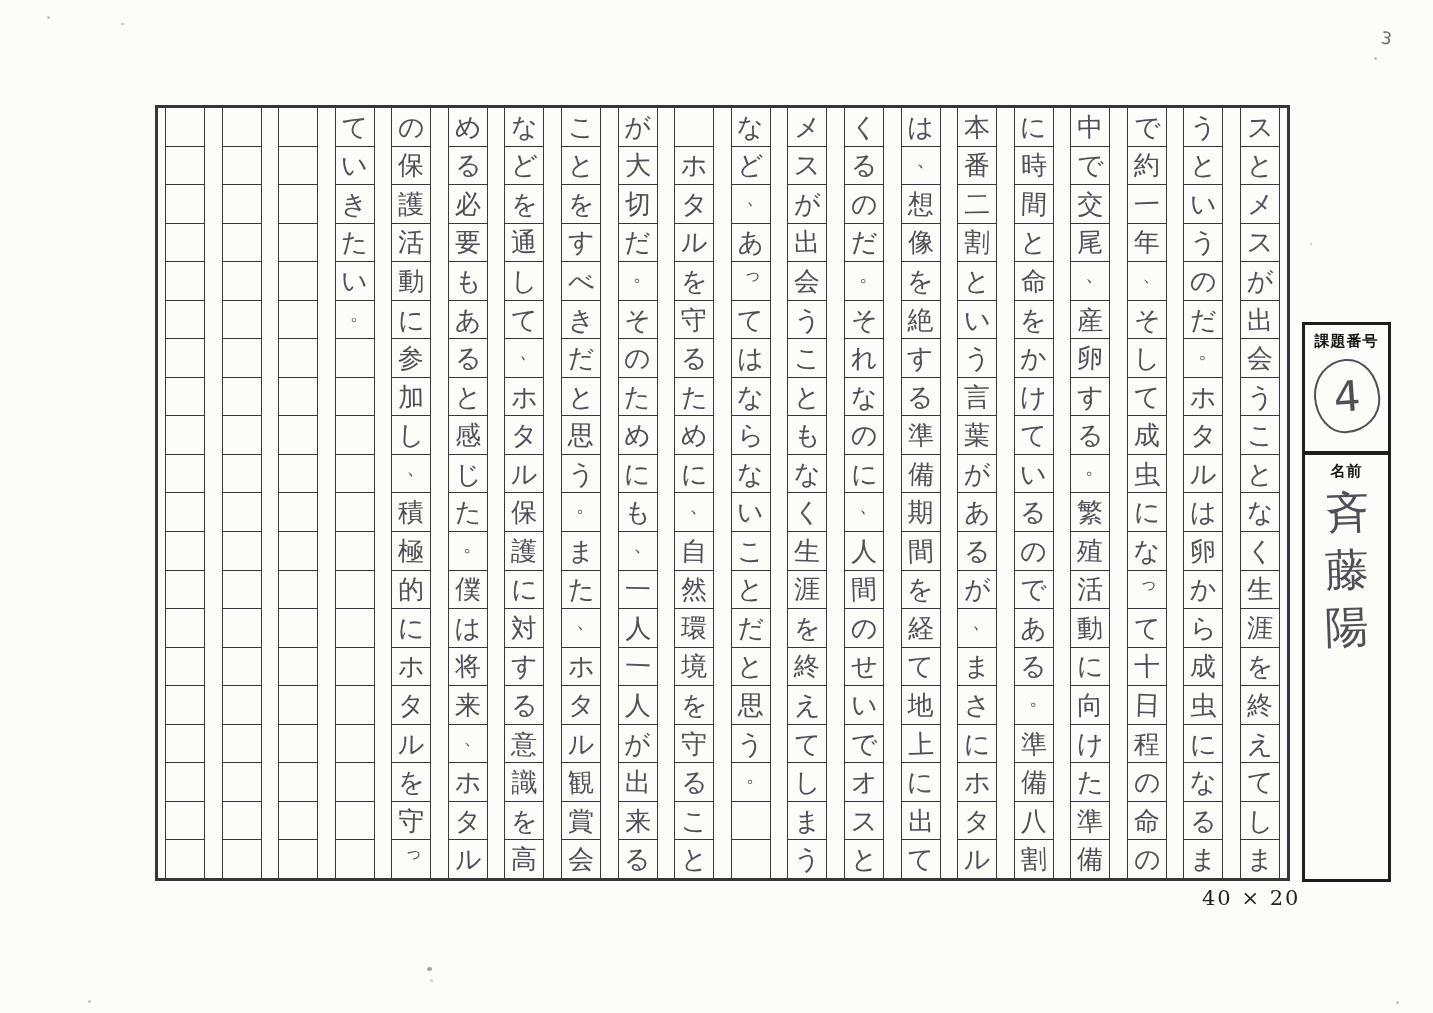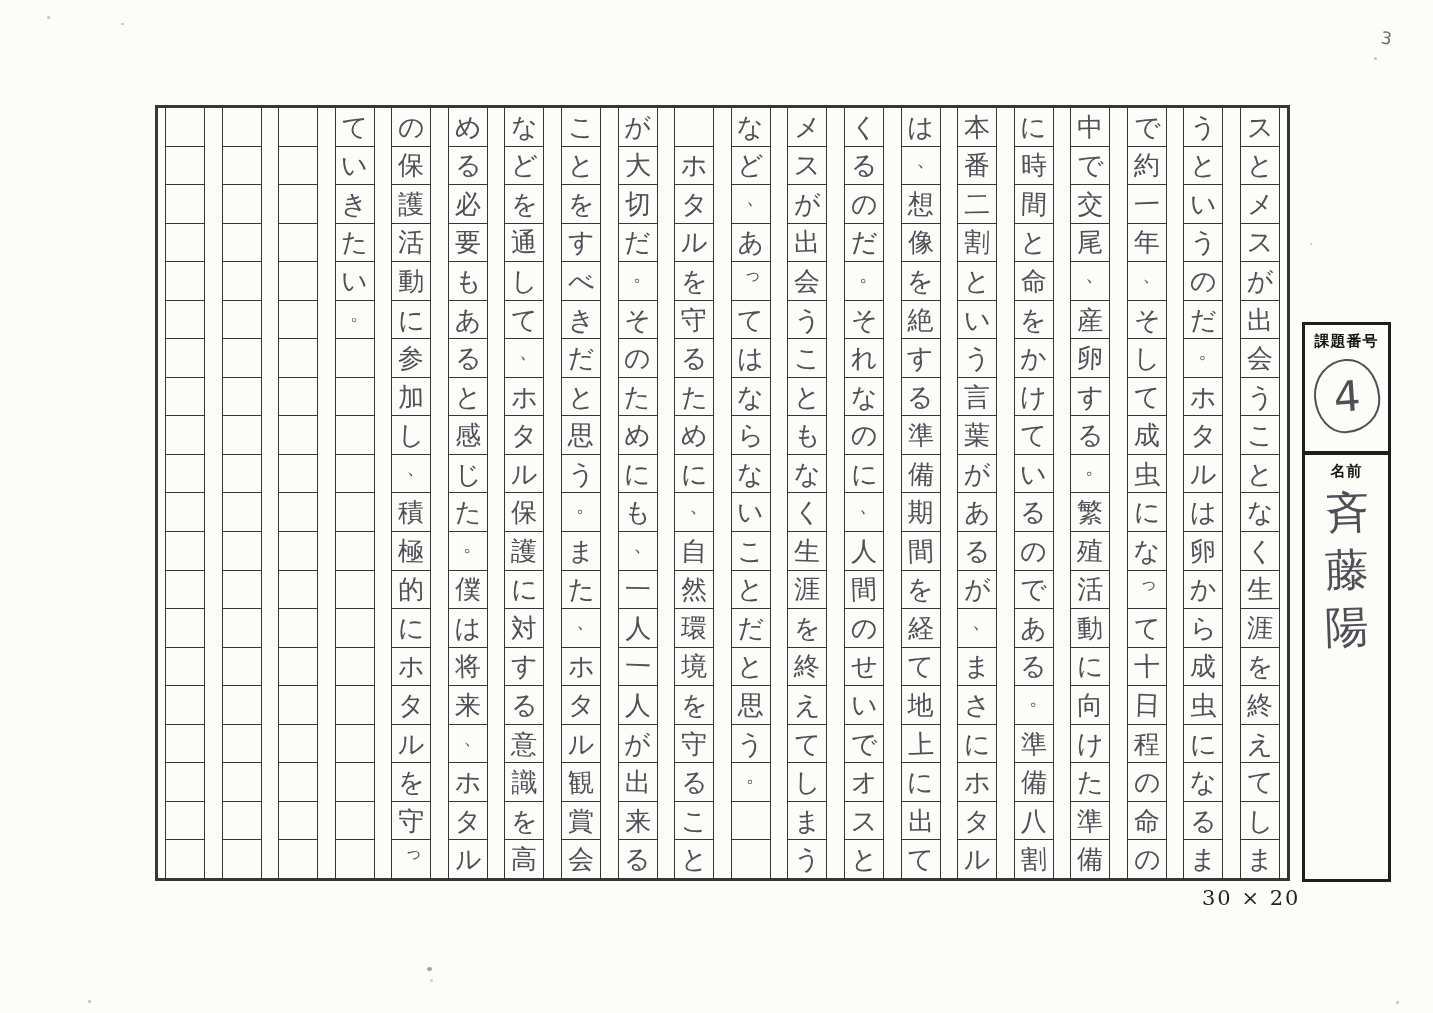--- a/index.html
+++ b/index.html
@@ -1189,21 +1189,21 @@
         <div class="gcell"></div>
         <div class="gcell"></div>
         <div class="gcell"></div>
         <div class="gcell"></div>
         <div class="gcell"></div>
         <div class="gcell"></div>
         <div class="gcell"></div>
       </div>
     </div>
 
-  <div class="grid-note">30 × 20</div>
+  <div class="grid-note">40 × 20</div>
 
   <div class="label-box">
     <div class="assign-box">
       <div class="assign-label">課題番号</div>
       <div class="assign-circle">
         <span>4</span>
       </div>
     </div>
     <div class="name-box">
       <div class="name-label">名前</div>

